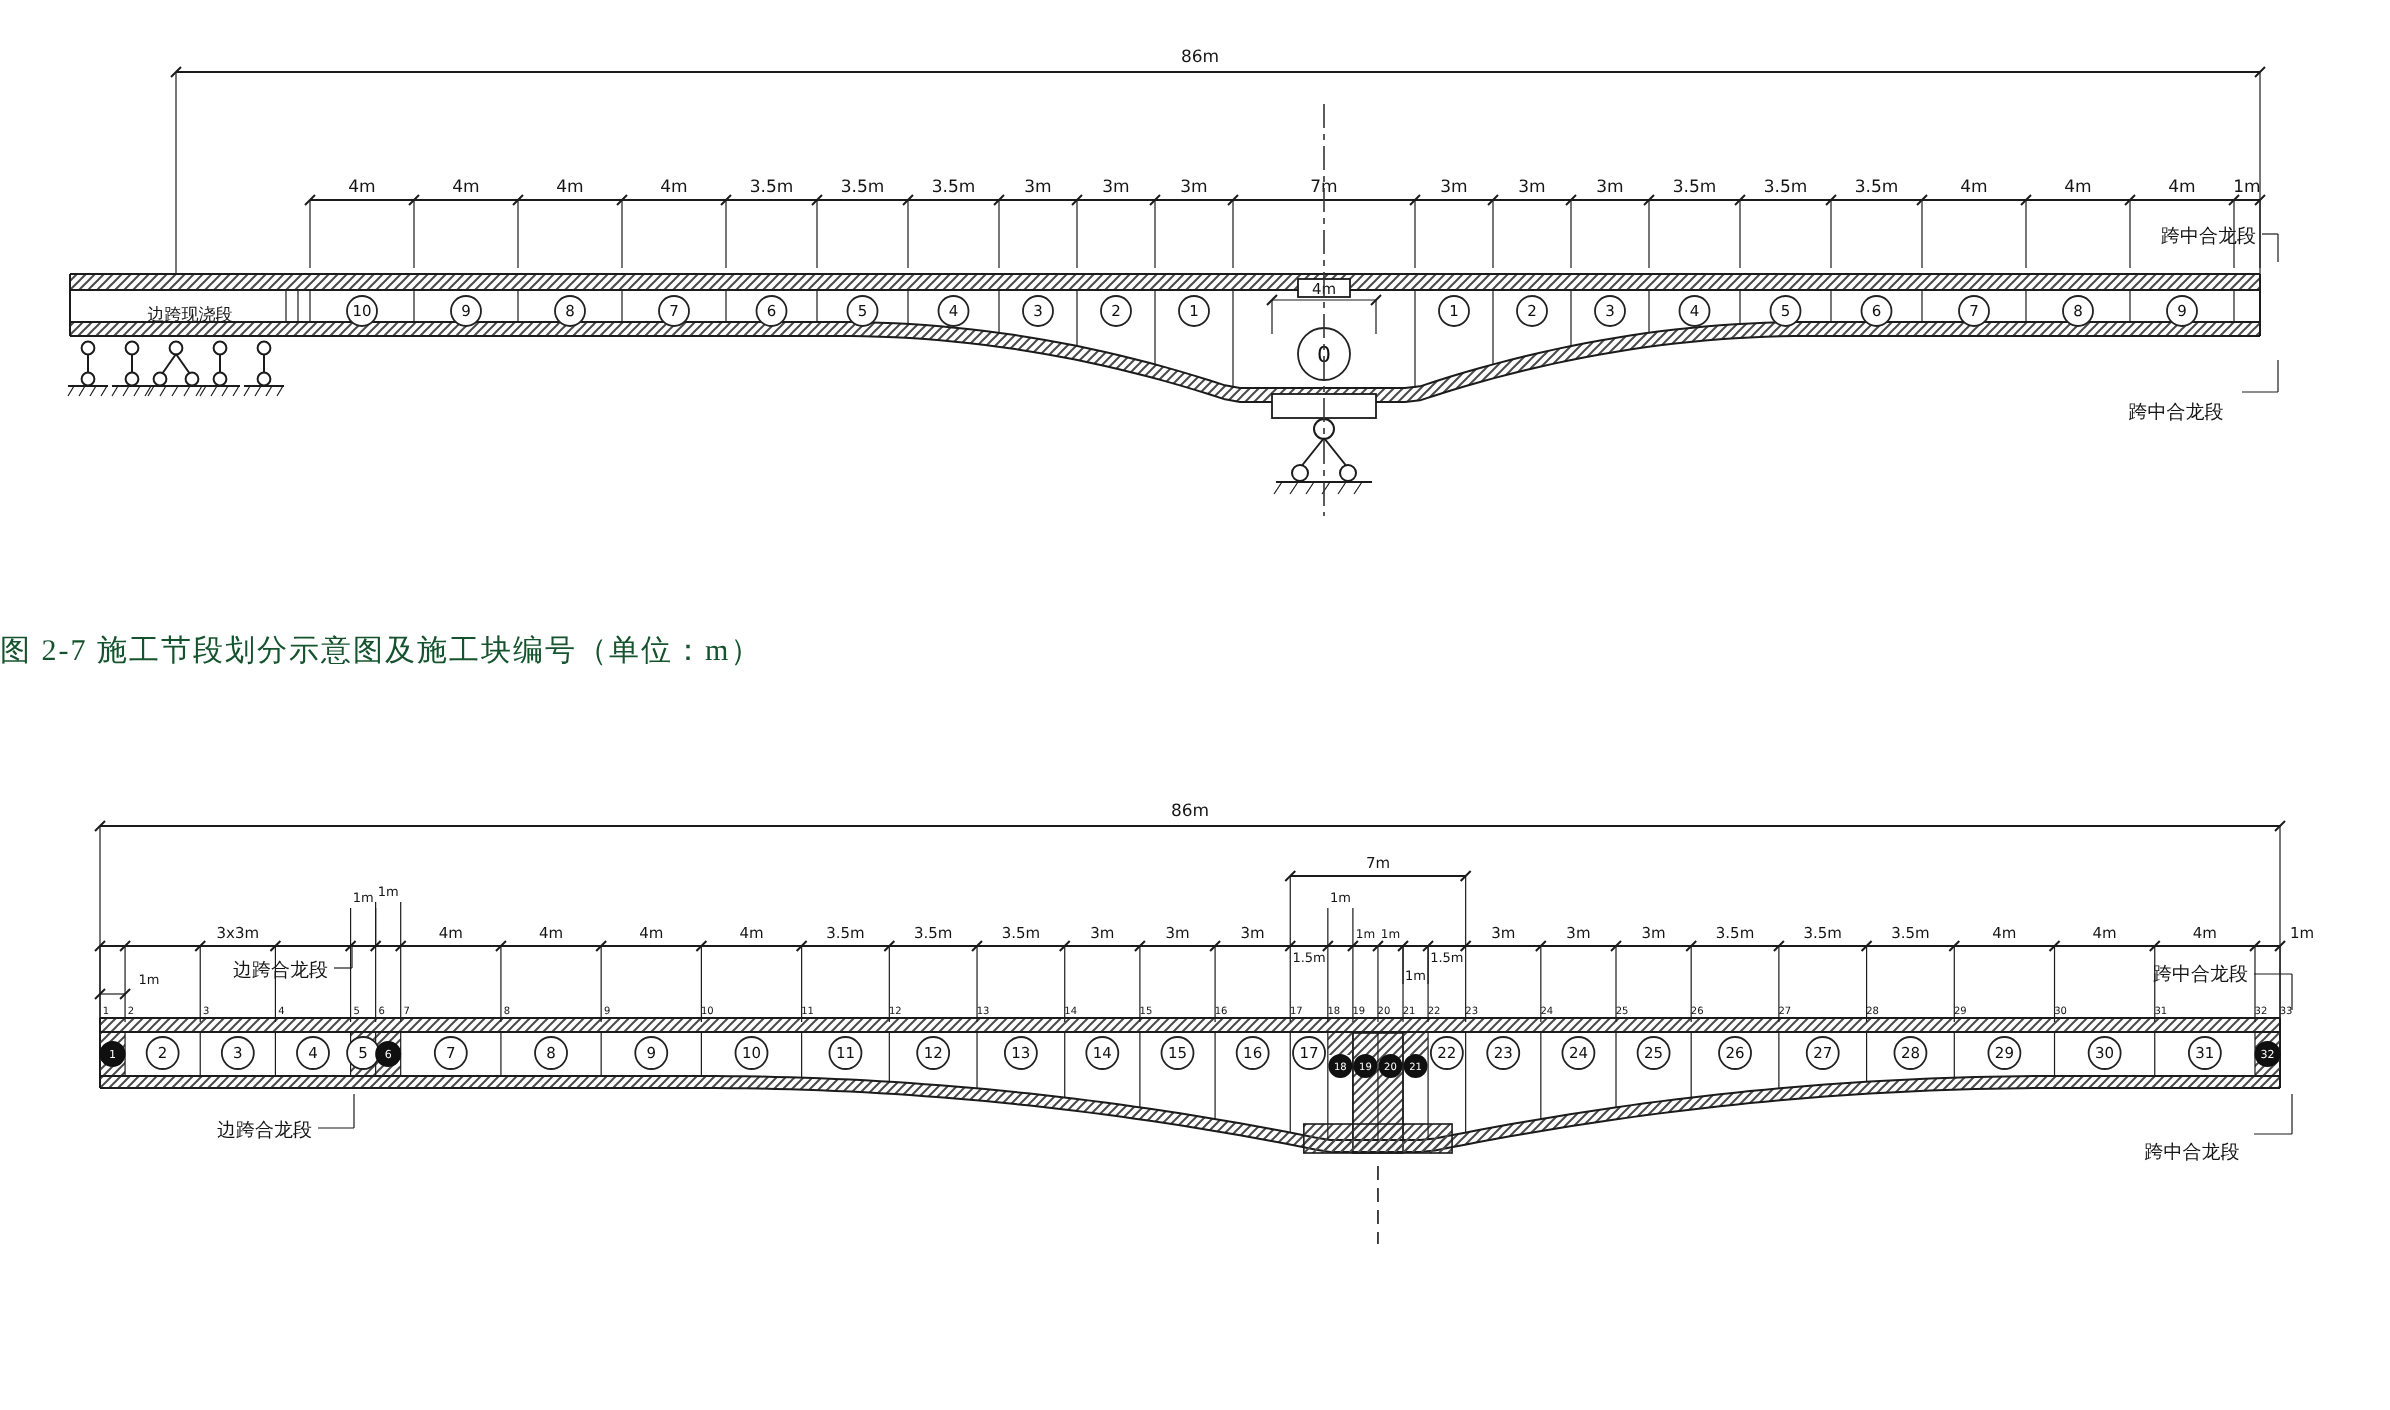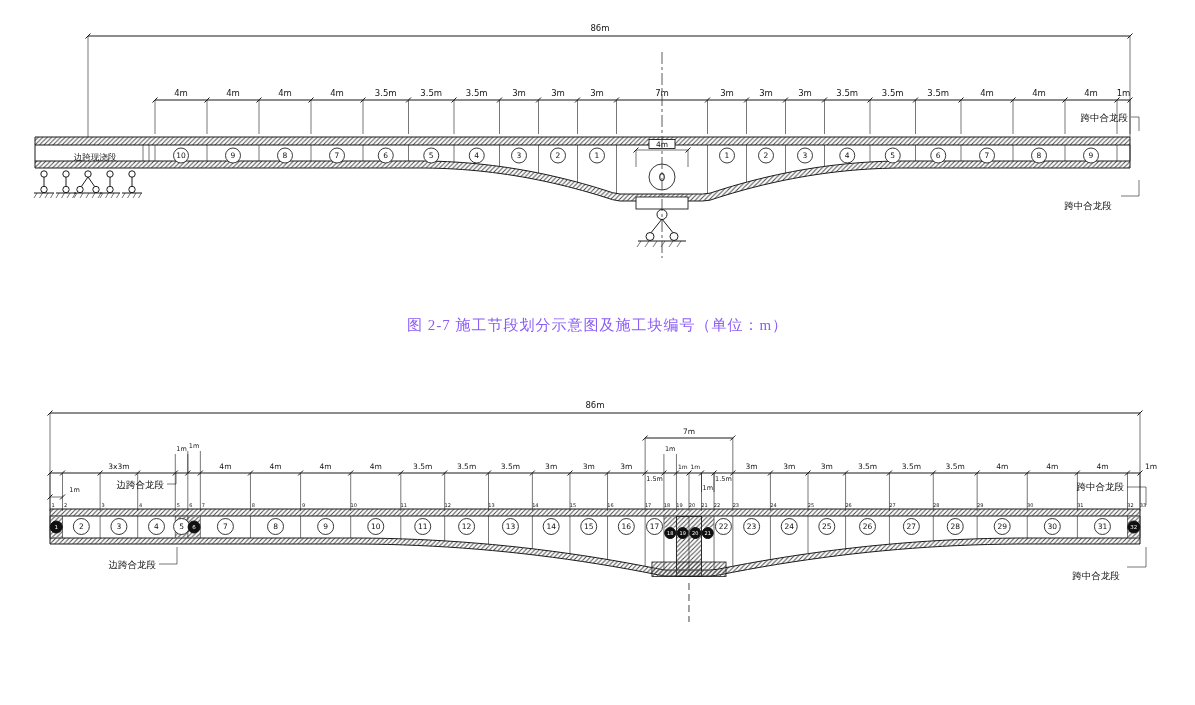--- a/index.html
+++ b/index.html
@@ -20,23 +20,23 @@
   .t8{font-size:8.5px;}
   .t75{font-size:7.5px;}
   .t7{font-size:7.5px;}
   .t65{font-size:6.5px;}
   .t6{font-size:6px;}
   .t5{font-size:5px;}
   .cjk8{font-size:8.5px;}
   .cjk9{font-size:9.5px;}
   .cl{stroke:#333;stroke-width:0.8;stroke-dasharray:12 3 3 3;}
   .cl2{stroke:#333;stroke-width:0.9;stroke-dasharray:7 4;}
-  .caption{position:absolute;left:0;width:1195px;text-align:center;
+  .caption{position:absolute;left:0;width:1195px;text-align:left;
            font-family:"Liberation Serif","DejaVu Serif",serif;
-           font-size:15px;color:#8b5cf6;letter-spacing:1px;}
+           font-size:15px;color:#14532d;letter-spacing:1px;}
 </style>
 </head>
 <body>
 
 <div class="page">
   <svg id="drawing" width="1195" height="705" viewBox="0 0 1195 705">
     <defs>
       <pattern id="hx" width="4.5" height="4.5" patternUnits="userSpaceOnUse">
         <path d="M0,4.5 L4.5,0" stroke="#4a4a4a" stroke-width="1" fill="none"></path>
         <path d="M-1.1,1.1 L1.1,-1.1" stroke="#4a4a4a" stroke-width="1" fill="none"></path>

